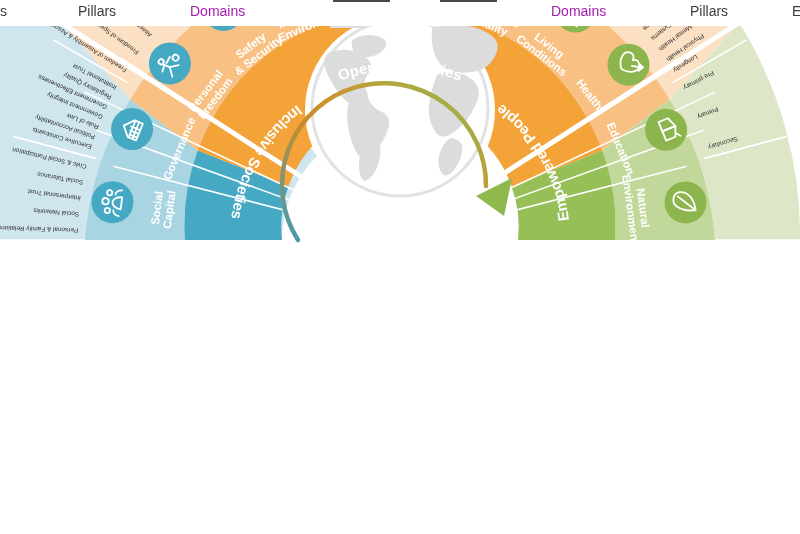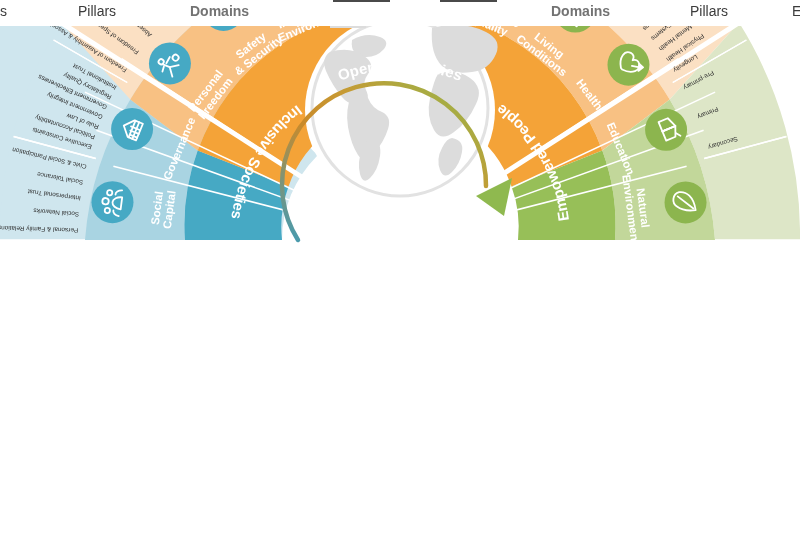--- a/index.html
+++ b/index.html
@@ -1,20 +1,20 @@
 <!DOCTYPE html>
 <html><head>
 <meta charset="utf-8">
 <style>
   html,body{margin:0;padding:0;background:#ffffff;}
   body{width:800px;height:534px;overflow:hidden;font-family:"Liberation Sans",sans-serif;}
   #stage{position:relative;width:800px;height:534px;background:#fff;overflow:hidden;}
   #header{position:absolute;left:0;top:0;width:800px;height:26px;background:#fff;z-index:40;}
   #header .hdr{position:absolute;top:3px;font-size:14px;color:#3b3b3b;white-space:nowrap;}
-  #header .hdr.bold{font-weight:bold;color:#737373;}
+  #header .hdr.bold{font-weight:normal;color:#a21caf;}
   #wheel{position:absolute;left:0;top:0;width:800px;height:534px;}
   .hdrline{position:absolute;background:#4a4a4a;height:2px;}
 </style>
 </head>
 <body>
 
 <div id="stage">
 
   <svg id="wheel" viewBox="0 0 800 534">
     <defs>

